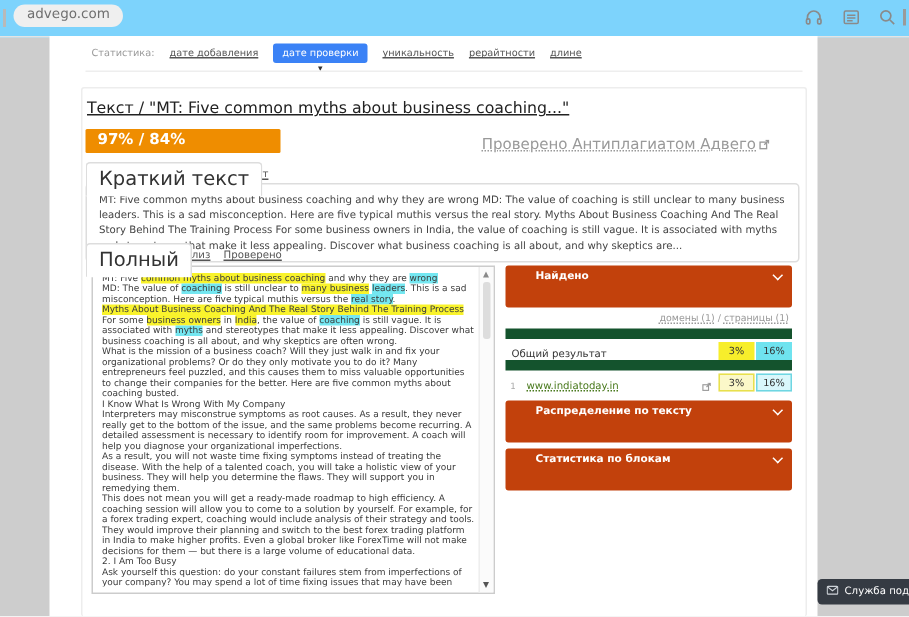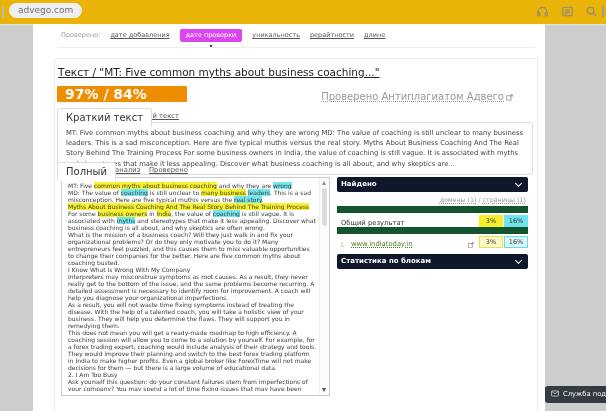--- a/index.html
+++ b/index.html
@@ -1,58 +1,58 @@
 <!DOCTYPE html>
 <html><head>
 <meta charset="utf-8">
 <style>
   html,body{margin:0;padding:0;overflow:hidden;}
   .stage{position:relative;width:606px;height:411px;overflow:hidden;background:#cdcdcd;
          font-family:"DejaVu Sans","Liberation Sans",sans-serif;color:#333;}
   
-  .topbar{position:absolute;left:0;top:0;width:606px;height:24px;background:#eab308;border-bottom:1px solid #e4e4e4;}
+  .topbar{position:absolute;left:0;top:0;width:606px;height:24px;background:#7dd3fc;border-bottom:1px solid #e4e4e4;}
   .edge-ico{position:absolute;left:2px;top:6px;width:2px;height:12px;background:#b9b9b9;}
   .site-chip{position:absolute;left:9px;top:3px;background:#efefef;color:#6f6f6f;font-size:9px;
              padding:2px 9px 3px;border-radius:9px;}
   .vtitle{position:absolute;left:0;right:0;top:5px;text-align:center;font-size:10.5px;color:#2b2b2b;}
   .tb-ico{position:absolute;top:5px;width:13px;height:13px;color:#8a8a8a;}
   .tb-ico svg{width:13px;height:13px;display:block;}
   .cutbar{position:absolute;left:602px;top:6px;width:2px;height:11px;background:#9a9a9a;}
   
   .page{position:absolute;left:33px;top:24px;width:512px;height:387px;background:#fff;}
   .sort-row{position:absolute;left:28px;top:7px;font-size:6.5px;color:#999;white-space:nowrap;}
   .sort-opt{margin-left:10px;color:#555;text-decoration:underline;cursor:pointer;position:relative;}
-  .sort-opt.sel{background:#d946ef;color:#fff;text-decoration:none;padding:2px 6px 3px;border-radius:2px;text-align:right;}
+  .sort-opt.sel{background:#3b82f6;color:#fff;text-decoration:none;padding:2px 6px 3px;border-radius:2px;text-align:right;}
   .caret{position:absolute;left:50%;bottom:-7px;transform:translateX(-50%);color:#333;font-size:6px;}
   .divider{position:absolute;left:24px;right:10px;top:23px;border-top:1px solid #eee;}
   .card{position:absolute;left:21px;top:34px;width:482px;bottom:0;border:1px solid #ededed;border-bottom:none;border-radius:2px;background:#fff;}
   .doc-title{position:absolute;left:25px;top:42px;font-size:10.5px;color:#222;text-decoration:underline;cursor:pointer;white-space:nowrap;}
   .badge{position:absolute;left:24px;top:62px;width:122px;height:16px;background:#ef8d00;color:#fff;
-         font-size:14px;font-weight:bold;line-height:16px;padding-left:8px;border-radius:1px;}
+         font-size:10px;font-weight:bold;line-height:16px;padding-left:8px;border-radius:1px;}
   .verified{position:absolute;right:32px;top:67px;font-size:10px;color:#999;}
   .verified a{color:#999;text-decoration:underline;text-decoration-style:dotted;cursor:pointer;}
   .verified svg{width:7px;height:7px;vertical-align:-1px;margin-left:2px;color:#999;}
-  .tab-active{position:absolute;font-size:10px;color:#333;background:#fff;border:1px solid #ddd;border-bottom:1px solid #fff;
+  .tab-active{position:absolute;font-size:13px;color:#333;background:#fff;border:1px solid #ddd;border-bottom:1px solid #fff;
               padding:3px 8px;border-radius:3px 3px 0 0;z-index:2;cursor:pointer;}
   .tab-link{position:absolute;font-size:6.8px;color:#555;text-decoration:underline;cursor:pointer;}
   .summary-box{position:absolute;left:24px;top:98px;width:458px;min-height:24px;border:1px solid #ddd;border-radius:3px;
                padding:5px 8px;font-size:6.8px;line-height:1.5;color:#444;}
   
   .text-panel{position:absolute;left:28px;top:153px;width:269px;height:219px;border:1px solid #ccc;background:#fff;
               box-sizing:border-box;overflow:hidden;}
   .text-inner{position:absolute;left:6px;top:4px;right:12px;bottom:4px;font-size:6px;line-height:7px;color:#3a3a3a;overflow:hidden;}
   .hl-y{background:#f9f32c;}
   .hl-c{background:#74e7f1;}
   .tscroll{position:absolute;right:0;top:0;bottom:0;width:9px;background:#fbfbfb;border-left:1px solid #eee;}
   .tri-up{position:absolute;top:3px;left:2px;width:0;height:0;border-left:2.5px solid transparent;border-right:2.5px solid transparent;border-bottom:4px solid #8a8a8a;}
   .tri-dn{position:absolute;bottom:3px;left:2px;width:0;height:0;border-left:2.5px solid transparent;border-right:2.5px solid transparent;border-top:4px solid #555;}
   .thumb{position:absolute;top:10px;left:1.5px;width:5px;height:38px;background:#ddd;border-radius:2px;}
   .rpanel{position:absolute;left:304px;top:153px;width:191px;}
-  .ghead{position:relative;height:15px;background:#0f172a;border-radius:2px;color:#fff;font-size:7px;font-weight:bold;
-         line-height:15px;padding-left:4px;margin-bottom:4px;cursor:pointer;}
+  .ghead{position:relative;height:28px;background:#c2410c;border-radius:2px;color:#fff;font-size:7px;font-weight:bold;
+         line-height:15px;padding-left:20px;margin-bottom:4px;cursor:pointer;}
   .chev{position:absolute;right:7px;top:4px;width:4px;height:4px;border-right:1.2px solid #fff;border-bottom:1.2px solid #fff;transform:rotate(45deg);}
   .found-links{text-align:right;font-size:6.3px;color:#999;margin:3px 2px 3px 0;}
   .found-links a{color:#999;text-decoration:underline;text-decoration-style:dotted;cursor:pointer;}
   .found-row{display:flex;align-items:flex-end;height:14px;border-top:7px solid #14532d;font-size:6.8px;}
   .found-row .num{width:10px;color:#aaa;font-size:5.8px;text-align:center;}
   .found-row .lbl{flex:1;padding-left:4px;color:#333;}
   .found-row .lbl.link{color:#4a7a1e;text-decoration:underline;text-decoration-style:dotted;cursor:pointer;}
   .found-row svg{width:6px;height:6px;color:#999;margin-right:4px;}
   .cell{width:24px;height:12px;line-height:12px;text-align:center;font-size:6.5px;margin-left:1px;}
   .cy{background:#f7ee2b;} .cc{background:#6fe3ef;}
@@ -89,21 +89,21 @@
         <circle cx="6" cy="6" r="3.6"></circle>
           <path d="M8.8 8.8 L12 12"></path>
       </svg>
     </span>
     <div class="cutbar"></div>
   </div>
 
   <div class="page">
 
     <div class="sort-row">
-      <span>Проверено:</span><span id="sort-options"><span class="sort-opt">дате добавления</span><span class="sort-opt sel">дате проверки<span class="caret">▾</span></span><span class="sort-opt">уникальность</span><span class="sort-opt">рерайтности</span><span class="sort-opt">длине</span></span>
+      <span>Статистика:</span><span id="sort-options"><span class="sort-opt">дате добавления</span><span class="sort-opt sel">дате проверки<span class="caret">▾</span></span><span class="sort-opt">уникальность</span><span class="sort-opt">рерайтности</span><span class="sort-opt">длине</span></span>
     </div>
     <div class="divider"></div>
 
     <div class="card"></div>
 
     <div class="doc-title">Текст / "MT: Five common myths about business coaching..."</div>
     <div class="badge">97% / 84%</div>
     <div class="verified">
       <a>Проверено Антиплагиатом Адвего</a><svg viewBox="0 0 8 8" fill="none" stroke="currentColor" stroke-width="1">
           <rect x="0.8" y="2" width="5" height="5"></rect>
@@ -161,20 +161,24 @@
             <svg viewBox="0 0 8 8">
               <rect x="0.8" y="2" width="5" height="5" fill="none" stroke="currentColor"></rect>
               <path d="M4 4 L7.3 0.7 M5 0.7 h2.3 v2.3" fill="none" stroke="currentColor"></path>
             </svg>
             <span class="cell cy lite">3%</span>
             <span class="cell cc lite">16%</span>
           </div>
         </div>
       <div style="height:6px"></div>
       <div class="ghead">
+        <span>Распределение по тексту</span>
+        <span class="chev"></span>
+      </div>
+      <div class="ghead">
         <span>Статистика по блокам</span>
         <span class="chev"></span>
       </div>
     </div>
   </div>
 
   <div class="support">
     <svg viewBox="0 0 10 8" fill="none" stroke="currentColor" stroke-width="1">
         <rect x="0.6" y="0.8" width="8.8" height="6.4" rx="0.8"></rect>
         <path d="M0.8 1.2 L5 4.4 L9.2 1.2"></path>

